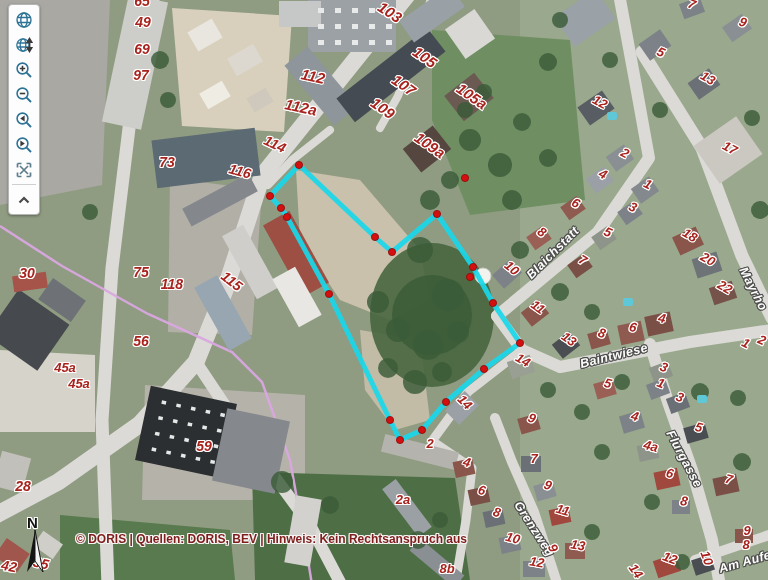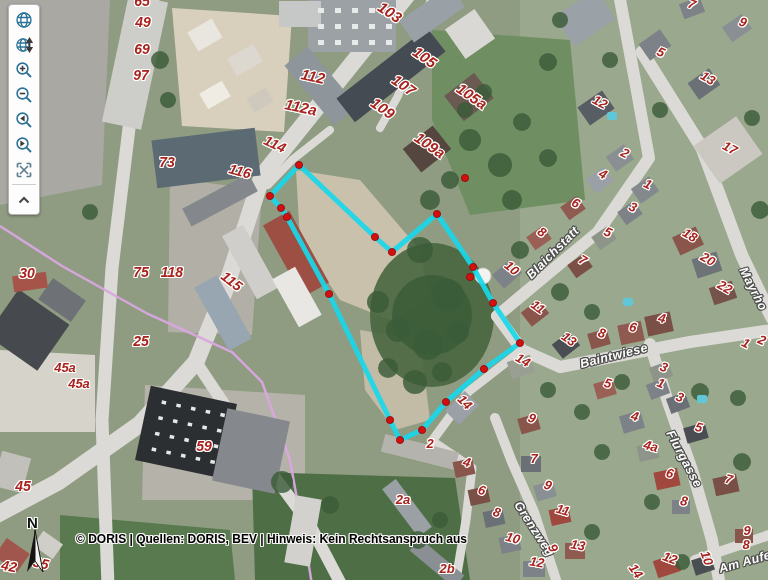--- a/index.html
+++ b/index.html
@@ -34,21 +34,21 @@
     display:flex;flex-direction:column;align-items:center;padding:2px 0;
   }
   .tb-btn{
     width:26px;height:25px;display:flex;align-items:center;justify-content:center;
     cursor:pointer;border-radius:3px;
   }
   .tb-sep{width:24px;height:1px;background:#cfcfcf;margin:2px 0;}
   
   #copyright{
     position:absolute;left:76px;top:532px;z-index:40;width:420px;
-    font-size:12px;font-weight:bold;color:#000000;line-height:15px;
+    font-size:12px;font-weight:bold;color:#7f1d1d;line-height:15px;
     text-shadow:-1px -1px 0 #f4f4f2,1px -1px 0 #f4f4f2,-1px 1px 0 #f4f4f2,1px 1px 0 #f4f4f2,
                 0 -1px 0 #f4f4f2,0 1px 0 #f4f4f2,-1px 0 0 #f4f4f2,1px 0 0 #f4f4f2;
     pointer-events:none;
   }
   #north{position:absolute;left:18px;top:514px;z-index:40;pointer-events:none;}
   #north .n-label{
     position:absolute;left:9px;top:0;font-size:15px;font-weight:bold;color:#101010;
     text-shadow:-1px -1px 0 #fff,1px -1px 0 #fff,-1px 1px 0 #fff,1px 1px 0 #fff;
   }
   #labels-layer{position:absolute;left:0;top:0;width:768px;height:417px;z-index:25;pointer-events:none;font-style:italic;}
@@ -270,28 +270,28 @@
     </svg>
 
   <div id="labels-layer">
       <div class="hn" style="left: 142px; top: 1px; --r: 0deg; --s: 14px;">65</div>
       <div class="hn" style="left: 143px; top: 22px; --r: 0deg; --s: 14px;">49</div>
       <div class="hn" style="left: 142px; top: 49px; --r: 0deg; --s: 14px;">69</div>
       <div class="hn" style="left: 141px; top: 75px; --r: 0deg; --s: 14px;">97</div>
       <div class="hn" style="left: 167px; top: 162px; --r: 0deg; --s: 14px;">73</div>
       <div class="hn" style="left: 27px; top: 273px; --r: 0deg; --s: 14px;">30</div>
       <div class="hn" style="left: 141px; top: 272px; --r: 0deg; --s: 14px;">75</div>
-      <div class="hn" style="left: 172px; top: 272px; text-align: right; --r: 0deg; --s: 14px;">118</div>
+      <div class="hn" style="left: 172px; top: 284px; text-align: right; --r: 0deg; --s: 14px;">118</div>
       <div class="hn" style="left: 232px; top: 281px; --r: 38deg; --s: 14px;">115</div>
       <div class="hn" style="left: 275px; top: 144px; --r: 25deg; --s: 14px;">114</div>
       <div class="hn" style="left: 240px; top: 171px; --r: 15deg; --s: 14px;">116</div>
-      <div class="hn" style="left: 141px; top: 341px; --r: 0deg; --s: 14px;">25</div>
+      <div class="hn" style="left: 141px; top: 341px; --r: 0deg; --s: 14px;">56</div>
       <div class="hn" style="left: 65px; top: 367px; --r: 0deg; --s: 13px;">45a</div>
       <div class="hn" style="left: 79px; top: 383px; --r: 0deg; --s: 13px;">45a</div>
-      <div class="hn" style="left: 23px; top: 486px; --r: 0deg; --s: 14px;">45</div>
+      <div class="hn" style="left: 23px; top: 486px; --r: 0deg; --s: 14px;">28</div>
       <div class="hn" style="left: 204px; top: 446px; --r: 0deg; --s: 14px;">59</div>
       <div class="hn" style="left: 9px; top: 566px; --r: 10deg; --s: 14px;">42</div>
       <div class="hn" style="left: 41px; top: 563px; --r: 12deg; --s: 14px;">35</div>
       <div class="hn" style="left: 313px; top: 76px; --r: 12deg; --s: 15px;">112</div>
       <div class="hn" style="left: 301px; top: 107px; --r: 12deg; --s: 15px;">112a</div>
       <div class="hn" style="left: 390px; top: 12px; --r: 33deg; --s: 15px;">103</div>
       <div class="hn" style="left: 425px; top: 57px; --r: 35deg; --s: 15px;">105</div>
       <div class="hn" style="left: 404px; top: 85px; --r: 35deg; --s: 15px;">107</div>
       <div class="hn" style="left: 383px; top: 108px; --r: 35deg; --s: 15px;">109</div>
       <div class="hn" style="left: 472px; top: 96px; --r: 35deg; --s: 15px;">105a</div>
@@ -344,21 +344,21 @@
       <div class="hn" style="left: 578px; top: 545px; --r: 10deg; --s: 13px;">13</div>
       <div class="hn" style="left: 537px; top: 562px; --r: 10deg; --s: 13px;">12</div>
       <div class="hn" style="left: 553px; top: 548px; --r: 65deg; --s: 13px;">9</div>
       <div class="hn" style="left: 636px; top: 571px; --r: 55deg; --s: 13px;">14</div>
       <div class="hn" style="left: 670px; top: 558px; --r: 20deg; --s: 13px;">12</div>
       <div class="hn" style="left: 707px; top: 558px; --r: 70deg; --s: 13px;">10</div>
       <div class="hn" style="left: 430px; top: 443px; --r: 0deg; --s: 13px;">2</div>
       <div class="hn" style="left: 467px; top: 462px; --r: 15deg; --s: 13px;">4</div>
       <div class="hn" style="left: 403px; top: 499px; --r: 0deg; --s: 13px;">2a</div>
       <div class="hn" style="left: 482px; top: 490px; --r: 15deg; --s: 13px;">6</div>
-      <div class="hn" style="left: 447px; top: 568px; --r: 0deg; --s: 13px;">2b</div>
+      <div class="hn" style="left: 447px; top: 568px; --r: 0deg; --s: 13px;">8b</div>
       <div class="street" style="left: 553px; top: 253px; --r: -45deg;">Blaichstatt</div>
       <div class="street" style="left: 614px; top: 356px; --r: -14deg;">Baintwiese</div>
       <div class="street" style="left: 753px; top: 289px; --r: 63deg;">Mayrho</div>
       <div class="street" style="left: 684px; top: 459px; --r: 62deg;">Flurgasse</div>
       <div class="street" style="left: 534px; top: 529px; --r: 57deg;">Grenzweg</div>
       <div class="street" style="left: 745px; top: 562px; --r: -16deg;">Am Aufe</div>
     </div>
 
   <div id="toolbar">
     <div class="tb-btn">

